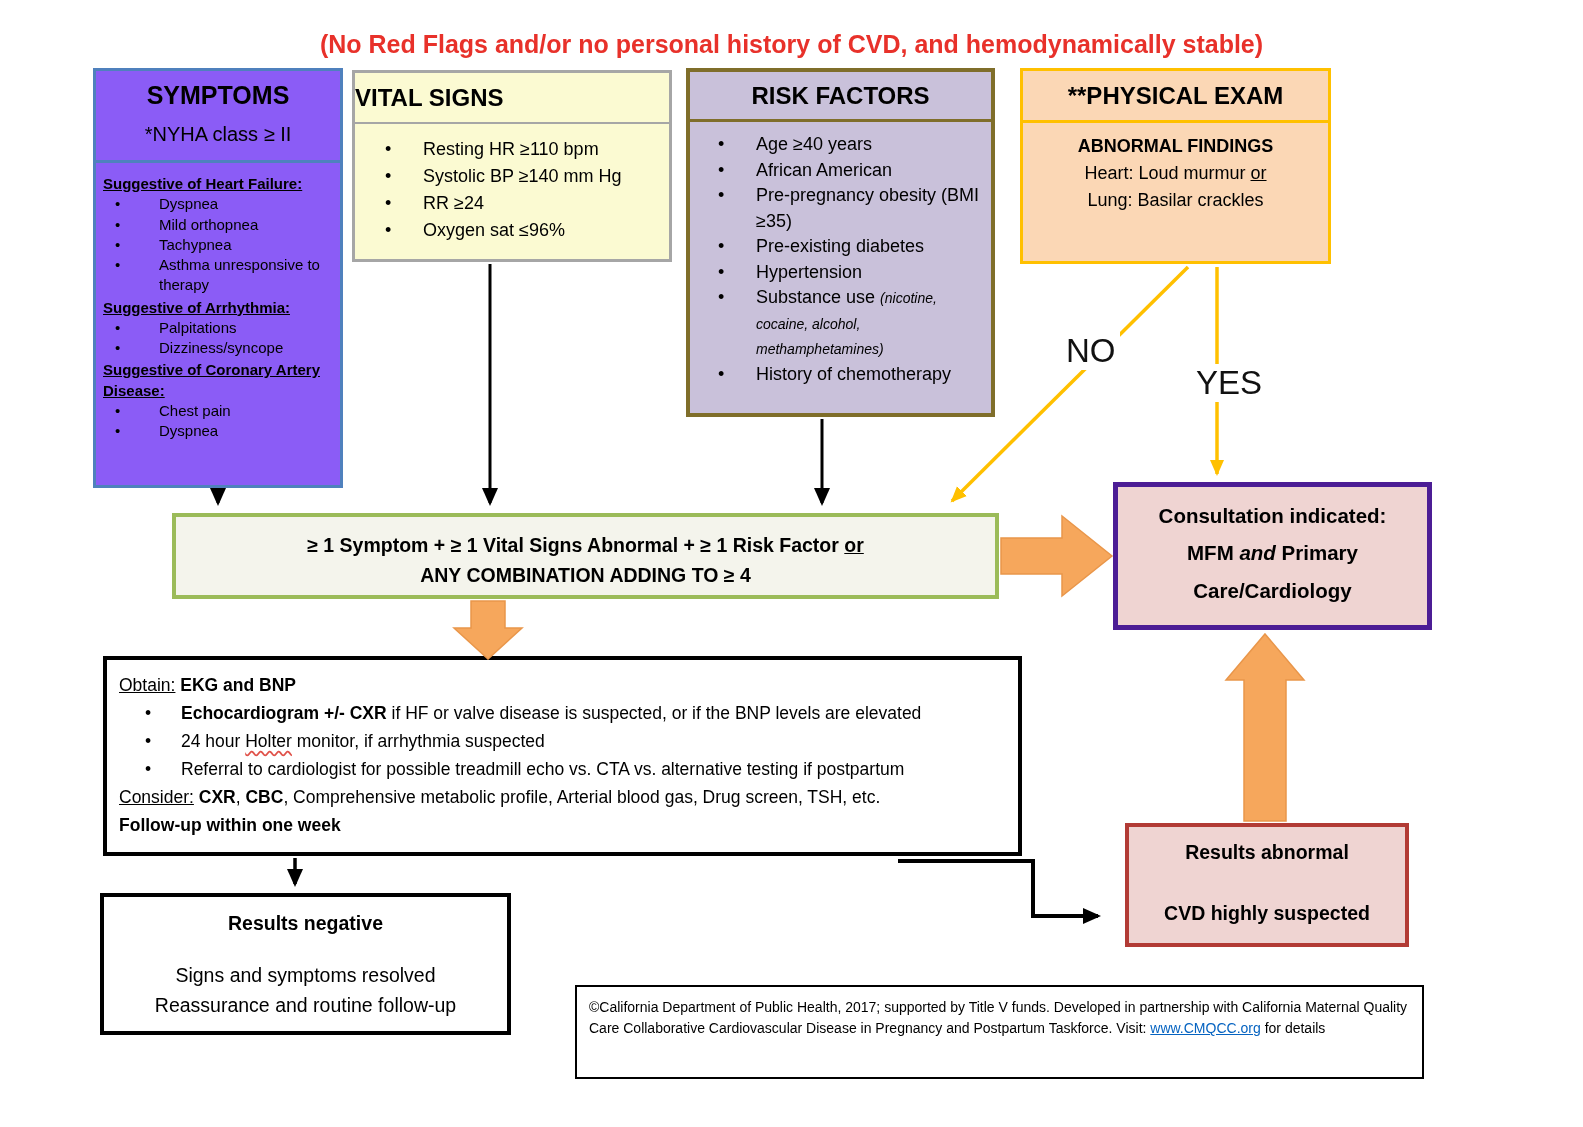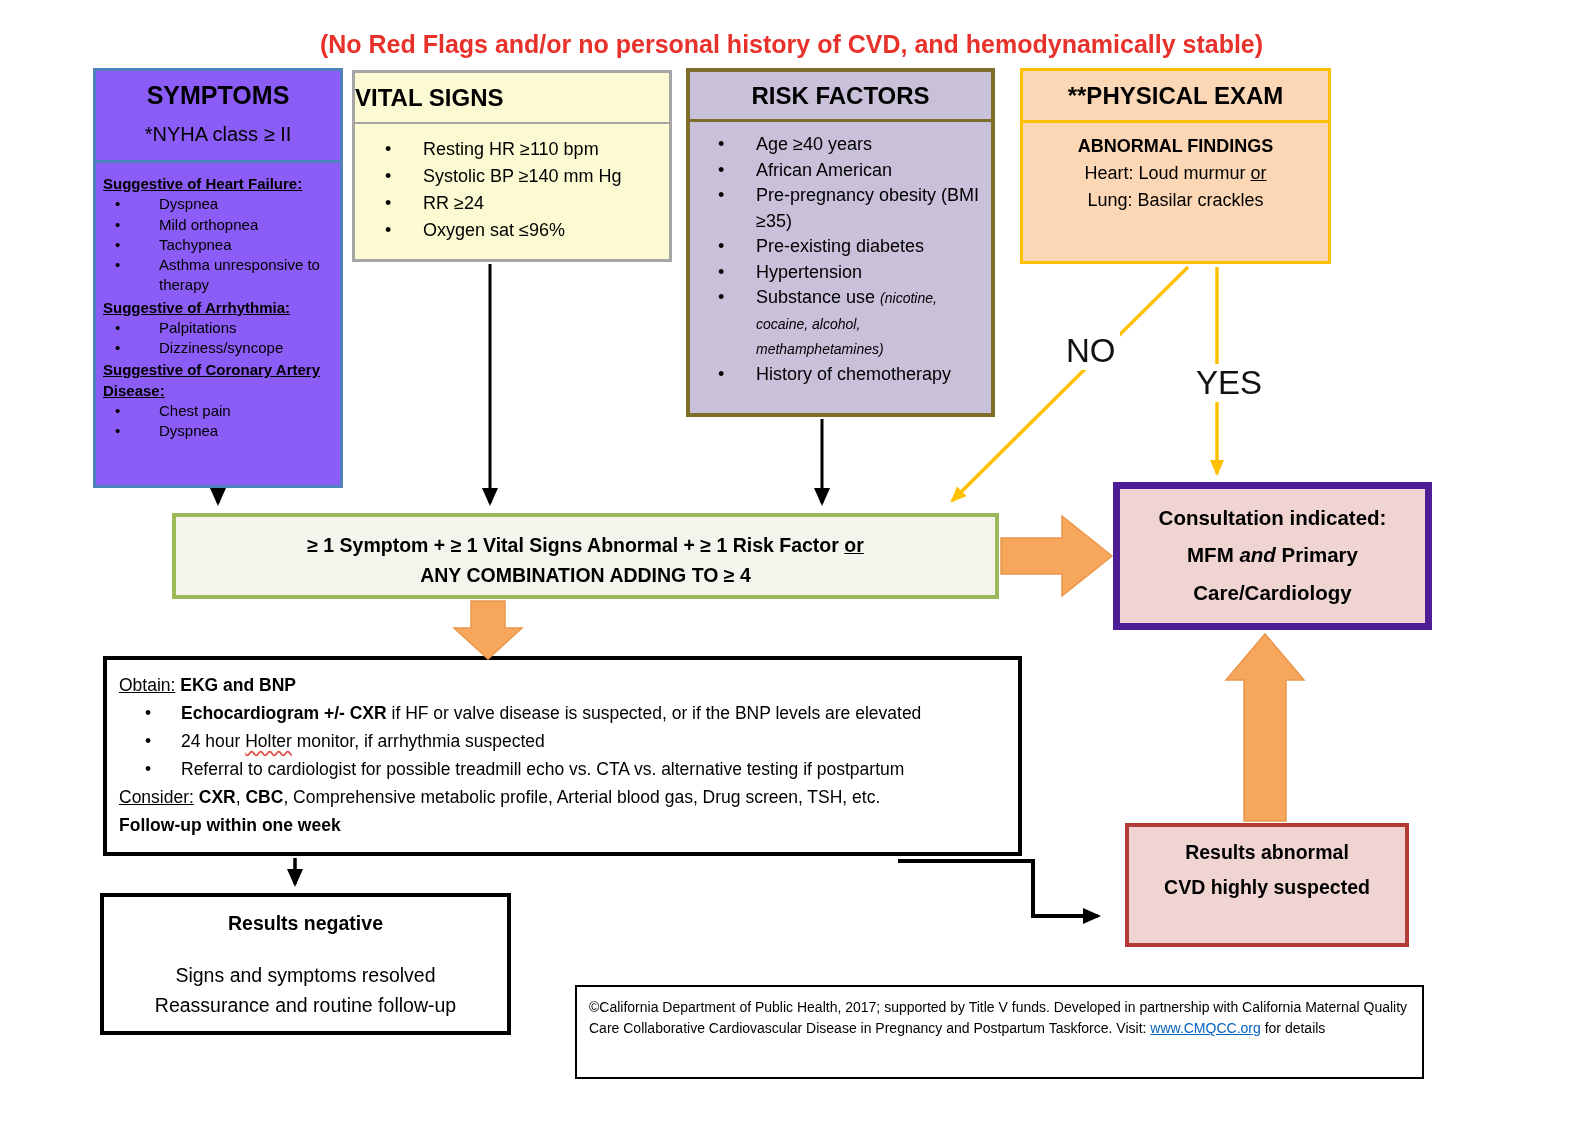--- a/index.html
+++ b/index.html
@@ -49,21 +49,21 @@
   
   .decision { position: absolute; font-size: 33px; color: #111; background: #fff; padding: 0 4px; z-index: 5; }
   .lbl-no { left: 1062px; top: 332px; }
   .lbl-yes { left: 1192px; top: 364px; }
 
   
   .criteria { left: 172px; top: 513px; width: 827px; height: 86px; background: #f4f4ec; border: 4px solid #9bbb59;
     text-align: center; font-weight: 700; font-size: 19.5px; line-height: 1.55; padding-top: 13px; }
 
   
-  .consult { left: 1113px; top: 482px; width: 319px; height: 148px; background: #efd4d2; border: 7px solid #4c1d95;
+  .consult { left: 1113px; top: 482px; width: 319px; height: 148px; background: #efd4d2; border: 5px solid #4c1d95;
     text-align: center; font-weight: 700; font-size: 20.5px; line-height: 1.82; padding-top: 10px; }
   .italic { font-style: italic; }
 
   
   .workup { left: 103px; top: 656px; width: 919px; height: 200px; background: #fff; border: 4px solid #000;
     font-size: 17.5px; line-height: 1.6; padding: 11px 10px 0 12px; }
   .workup ul { list-style: none; }
   .wk-bullet { position: relative; padding-left: 62px; }
   .wk-bullet::before { content: "•"; position: absolute; left: 26px; }
   .b { font-weight: 700; }
@@ -73,21 +73,21 @@
   
   .neg { left: 100px; top: 893px; width: 411px; height: 142px; background: #fff; border: 4px solid #000; text-align: center; }
   .neg-title { font-weight: 700; font-size: 19.5px; margin-top: 15px; }
   .neg-line1 { font-size: 19.5px; margin-top: 29px; }
   .neg-line2 { font-size: 19.5px; margin-top: 7px; }
 
   
   .abn { left: 1125px; top: 823px; width: 284px; height: 124px; background: #efd4d2; border: 4px solid #b23b35;
     text-align: center; font-weight: 700; font-size: 19.5px; }
   .abn-line1 { margin-top: 14px; }
-  .abn-line2 { margin-top: 12px; }
+  .abn-line2 { margin-top: 38px; }
 
   
   .footer { left: 575px; top: 985px; width: 849px; height: 94px; background: #fff; border: 2px solid #000;
     font-size: 14px; line-height: 1.5; padding: 10px 12px; }
   .footer-link { color: #0563c1; text-decoration: underline; cursor: pointer; }
 
   .arrows { position: absolute; left: 0; top: 0; width: 1583px; height: 1127px; pointer-events: none; z-index: 4; }
 </style>
 </head>
 <body>

